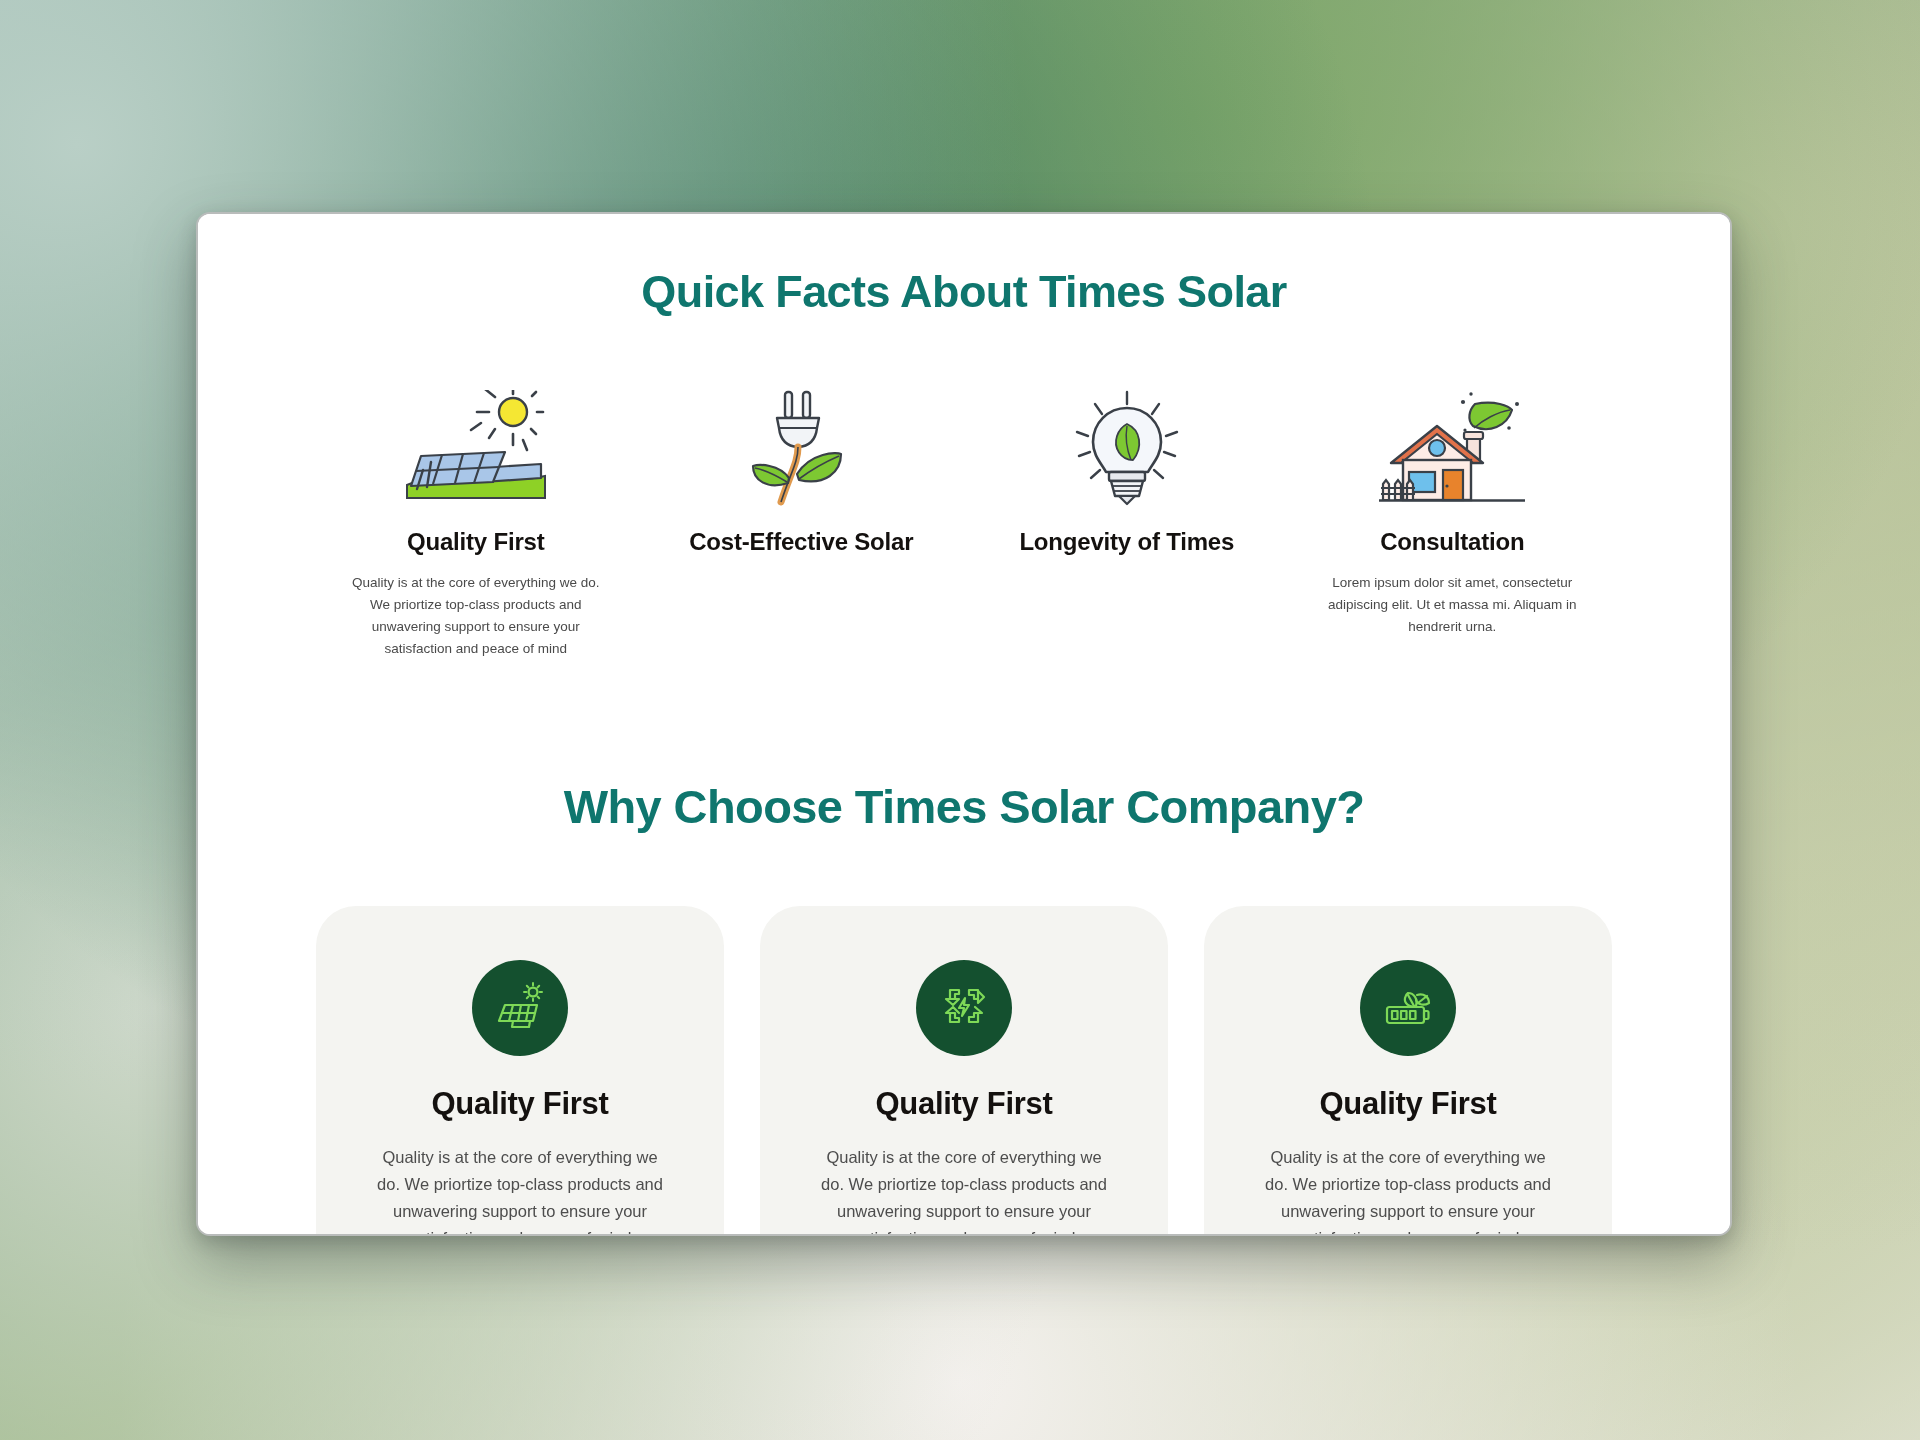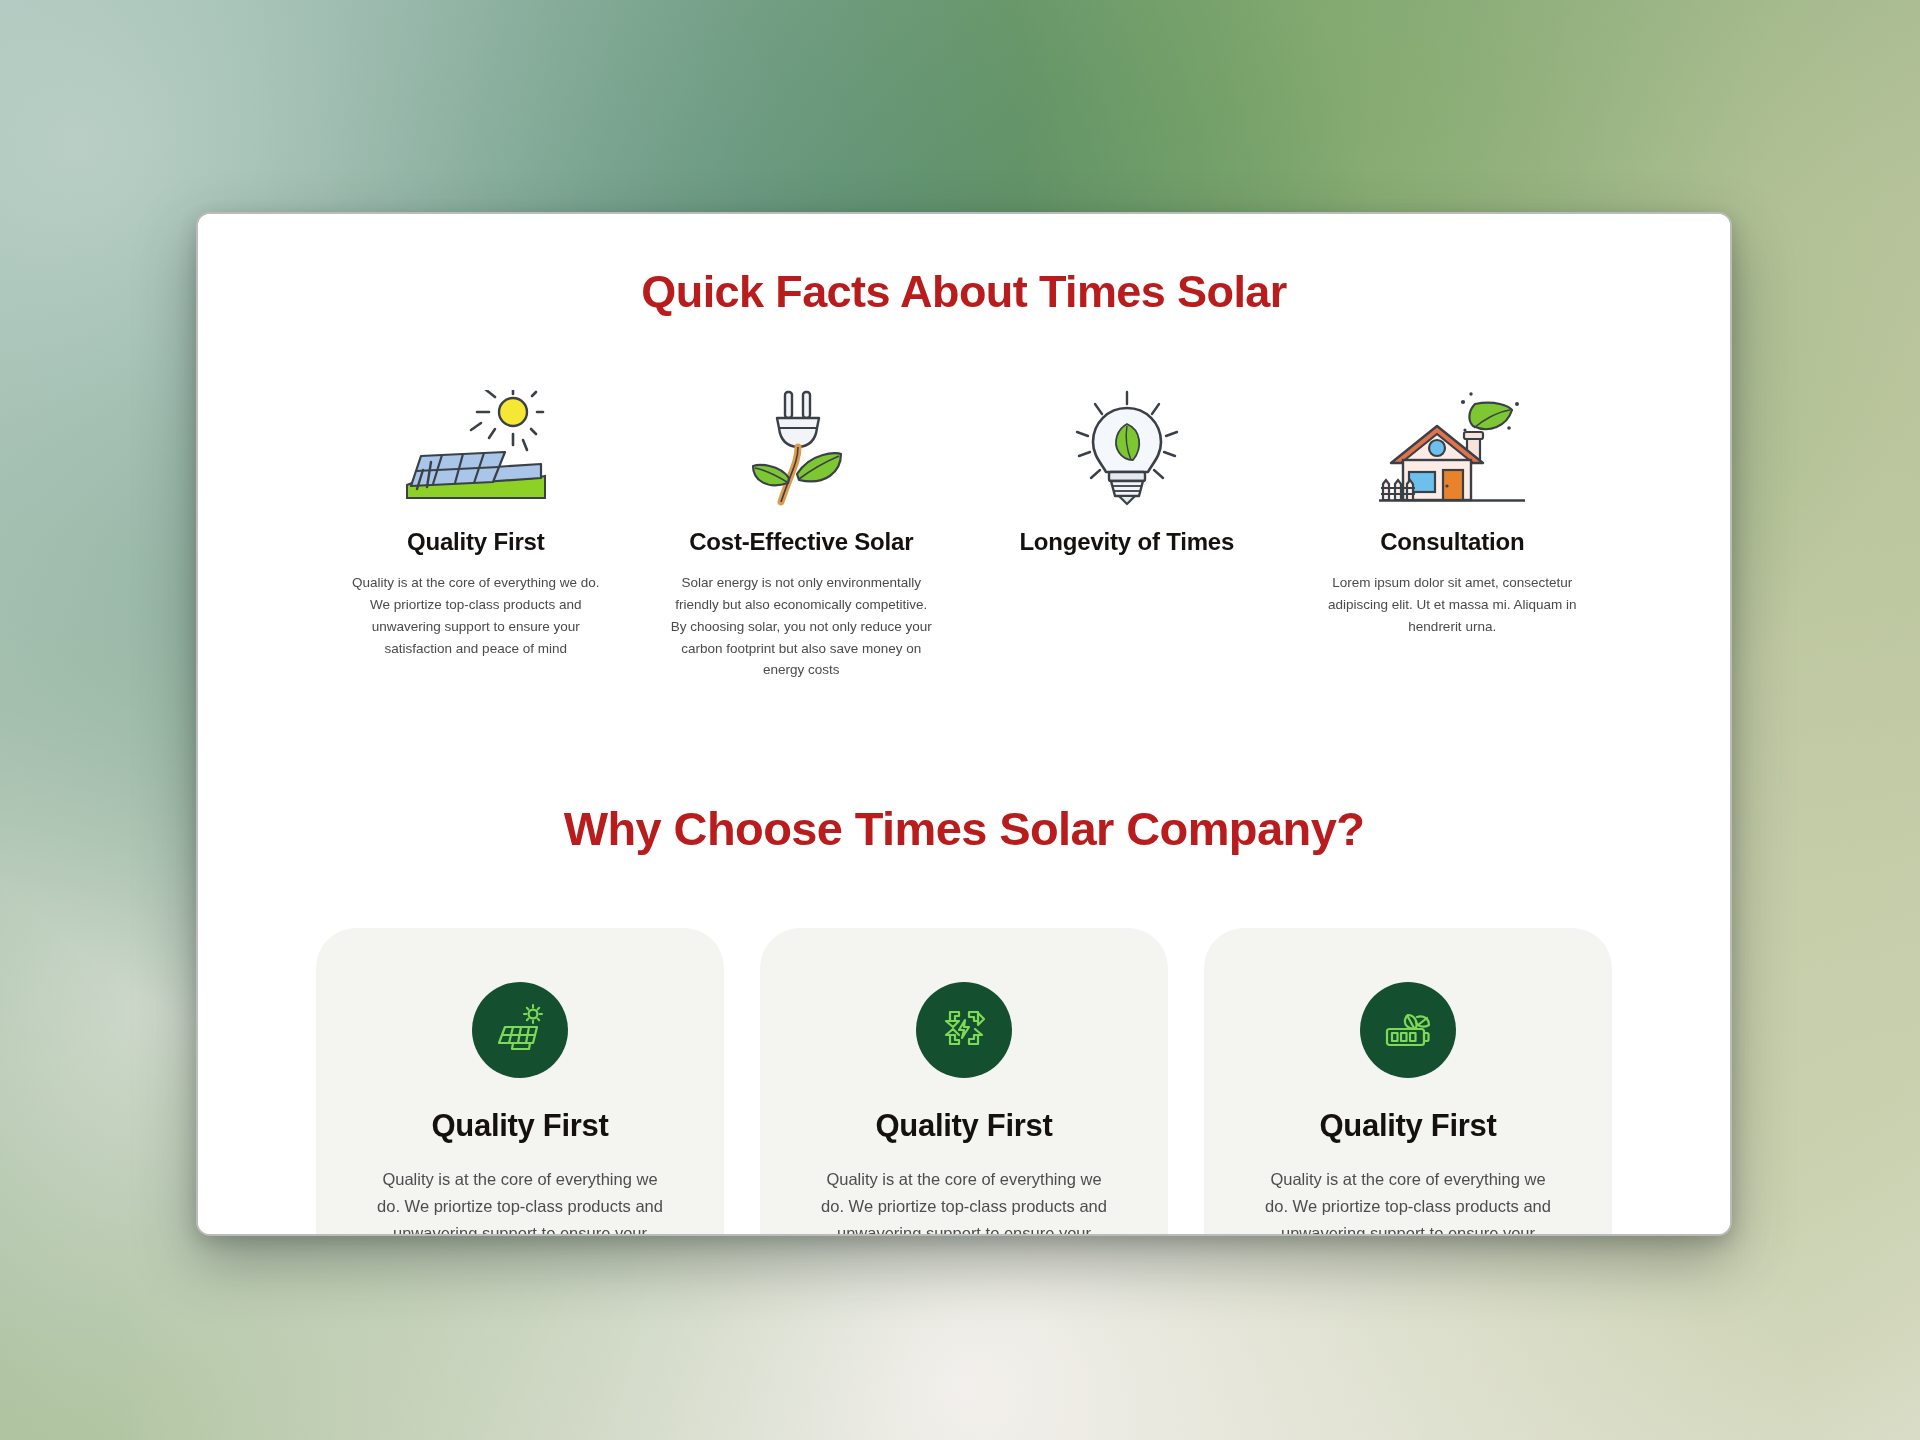--- a/index.html
+++ b/index.html
@@ -44,21 +44,21 @@
     overflow:hidden;
     position:relative;
   }
 
   
   .section-title {
     text-align:center;
     font-size:45px;
     font-weight:700;
     letter-spacing:-0.6px;
-    color:#b91c1c;
+    color:#0f766e;
     font-family:"Liberation Sans", sans-serif;
   }
   #facts-title { margin-top:52px; }
   #why-title   { margin-top:0; font-size:47px; }
 
   
   #facts-grid {
     display:grid;
     grid-template-columns:repeat(4, 1fr);
     padding:0 120px;
@@ -200,21 +200,20 @@
               <path d="M57 57 C57 72 50 82 40 112" fill="none" stroke="#3a4048" stroke-width="1.6" fill-opacity="0"></path>
 
               <path d="M56 84 C70 62 96 62 100 64 C100 82 84 96 58 90 Z" fill="#7dc832" stroke="#3a4048" stroke-width="2.2" stroke-linejoin="round"></path>
               <path d="M58 89 C70 80 84 72 98 66" fill="none" stroke="#3a4048" stroke-width="1.6"></path>
 
               <path d="M48 88 C38 74 18 74 12 76 C12 90 26 100 47 93 Z" fill="#7dc832" stroke="#3a4048" stroke-width="2.2" stroke-linejoin="round"></path>
               <path d="M46 92 C36 86 24 80 14 78" fill="none" stroke="#3a4048" stroke-width="1.6"></path>
             </svg>
           </div>
           <div class="fact-title">Cost-Effective Solar</div>
-          <p class="fact-body">Solar energy is not only environmentally friendly but also economically competitive. By choosing solar, you not only reduce your carbon footprint but also save money on energy costs</p>
         </div>
 
         <div class="fact">
           <div class="fact-art">
             <svg width="116" height="116" viewBox="0 0 116 116">
 
               <g stroke="#3a4048" stroke-width="2.4" stroke-linecap="round">
                 <line x1="58" y1="2" x2="58" y2="14"></line>
                 <line x1="26" y1="14" x2="33" y2="24"></line>
                 <line x1="90" y1="14" x2="83" y2="24"></line>

